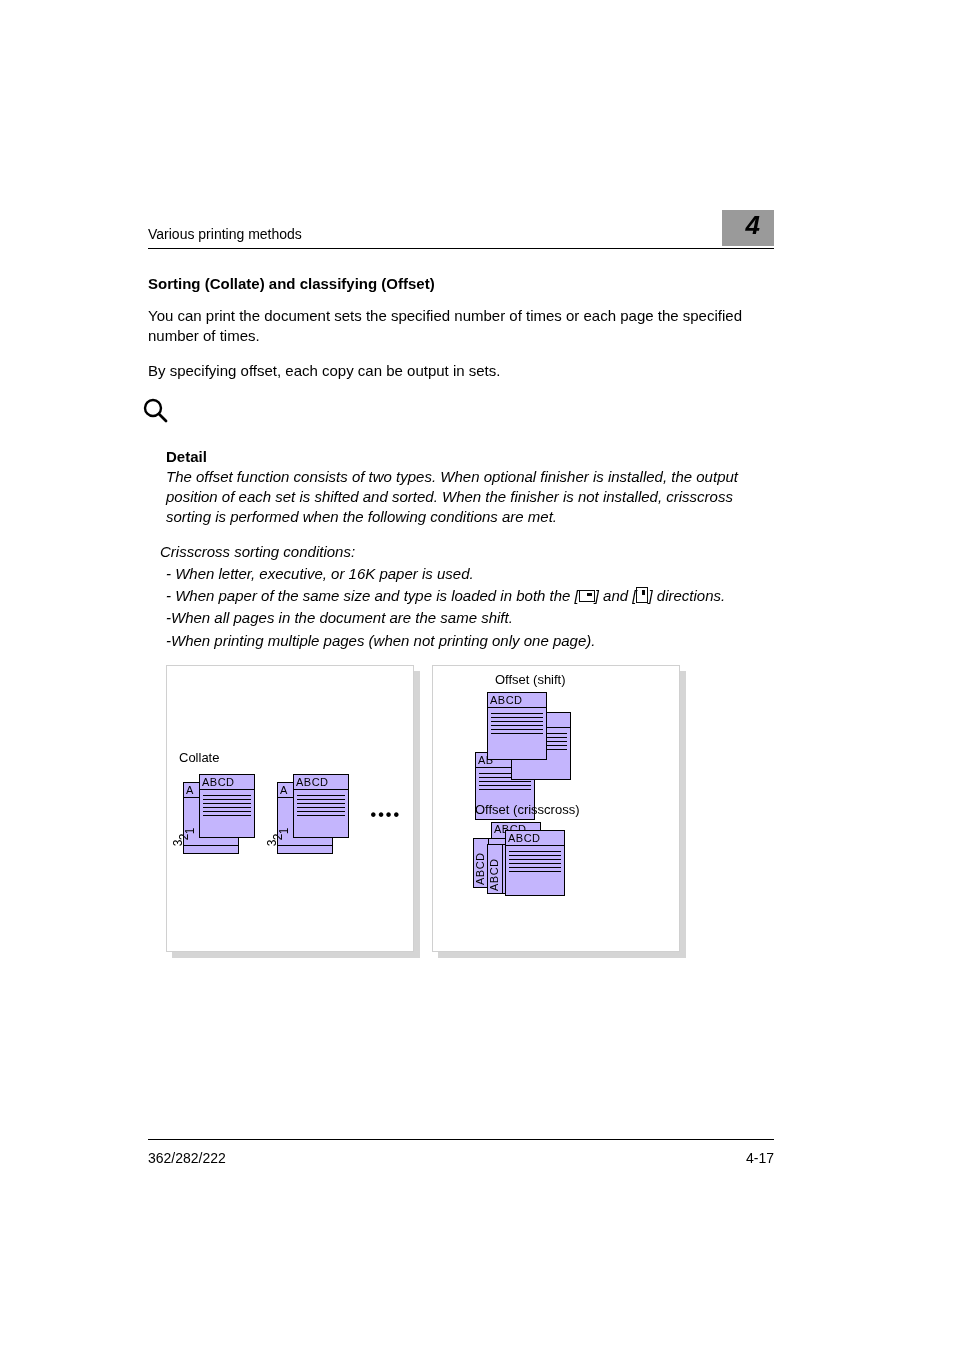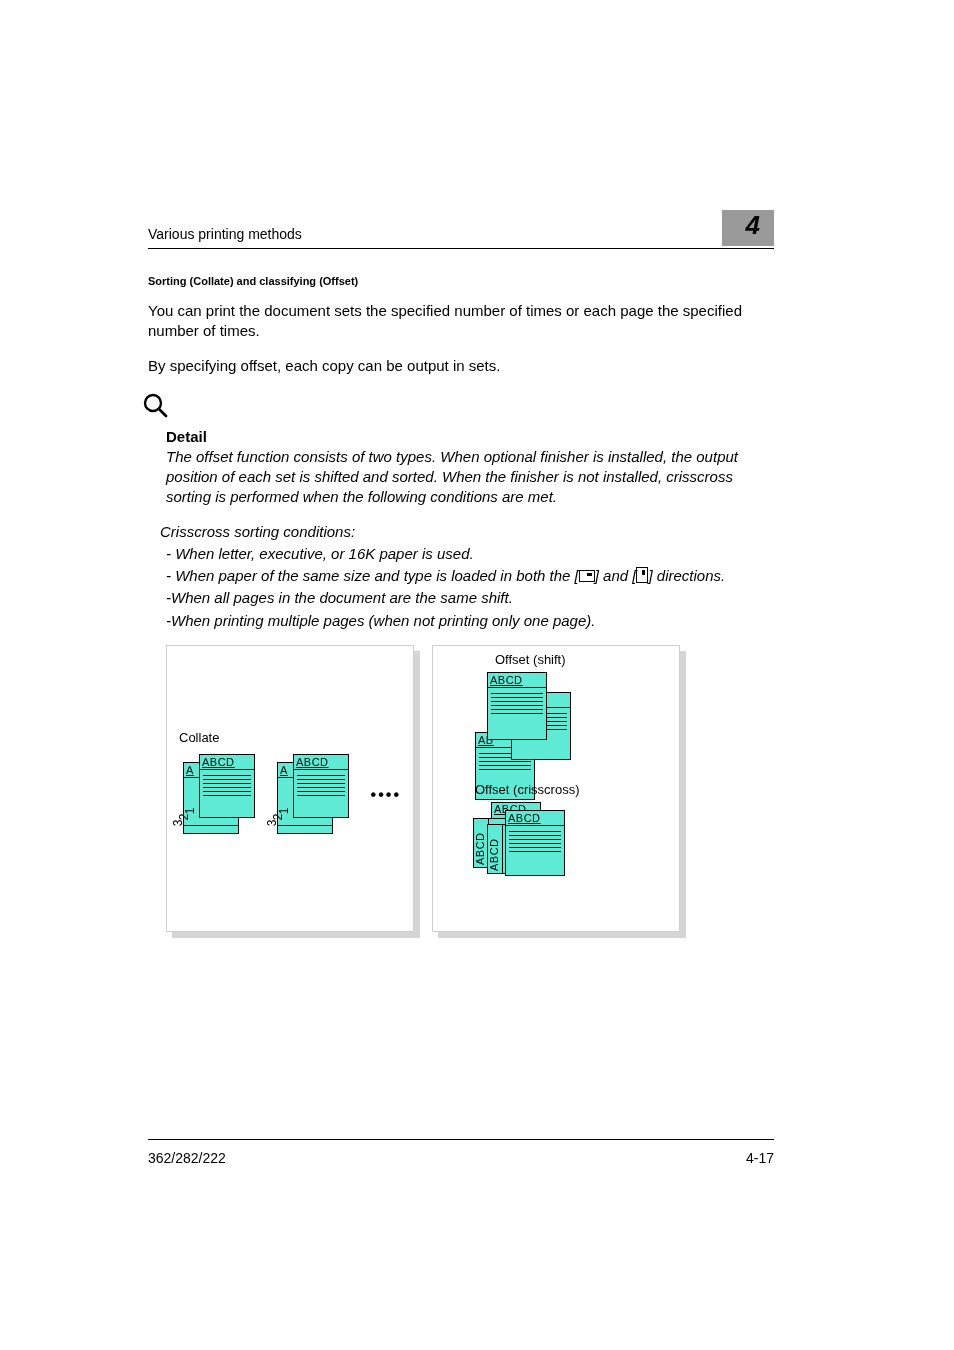--- a/index.html
+++ b/index.html
@@ -32,38 +32,38 @@
     background: #9a9a9a;
     color: #000;
     font-weight: bold;
     font-size: 26px;
     font-style: italic;
     padding: 2px 14px 8px 24px;
     line-height: 1;
   }
   .section-heading {
     font-weight: bold;
-    font-size: 11px;
+    font-size: 15px;
     margin-top: 26px;
   }
   .body-text {
     font-size: 15px;
     line-height: 1.35;
     margin-top: 14px;
   }
   .detail-block {
     margin-top: 16px;
   }
   .detail-icon {
     margin-left: -6px;
   }
   .detail-label {
     font-weight: bold;
     font-size: 15px;
-    margin-top: 4px;
+    margin-top: 19px;
     margin-left: 18px;
   }
   .italic-text {
     font-size: 15px;
     font-style: italic;
     line-height: 1.35;
     margin-top: 2px;
     margin-left: 18px;
   }
   .inline-icon-land {
@@ -125,28 +125,27 @@
     position: absolute;
     font-size: 13px;
     color: #000;
   }
   
   .stack {
     position: absolute;
   }
   .sheet {
     position: absolute;
-    background: #5eead4;
+    background: #c4b5fd;
     border: 1.5px solid #000;
     box-sizing: border-box;
     overflow: hidden;
     font-size: 11px;
     font-family: Arial, sans-serif;
     line-height: 1;
-    text-decoration: underline;
   }
   .sheet .title-bar {
     border-bottom: 1.5px solid #000;
     padding: 2px 2px 1px 2px;
     font-size: 11px;
     letter-spacing: 0.5px;
   }
   .sheet .lines {
     padding-top: 2px;
   }

